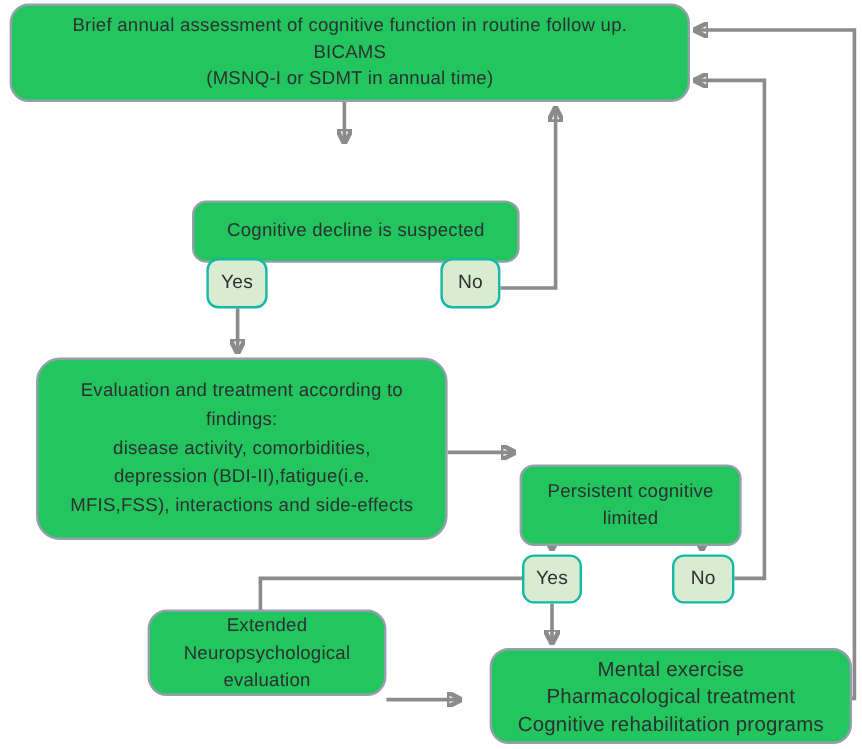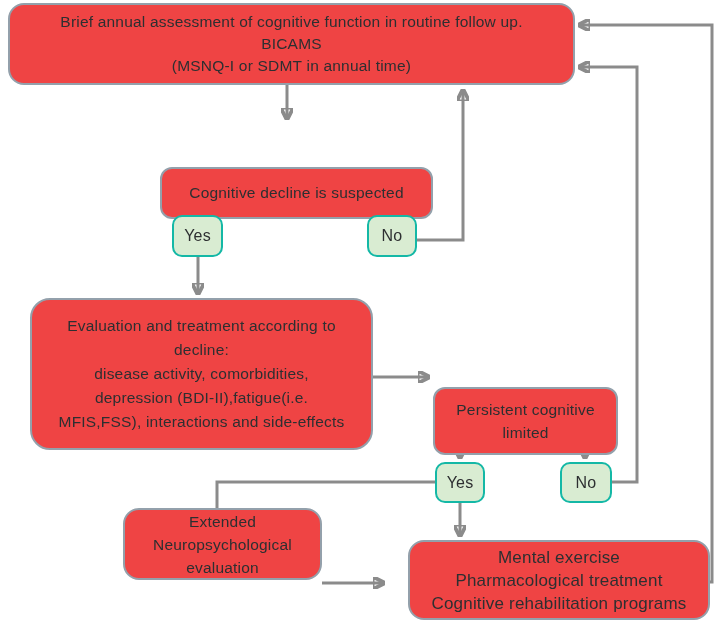--- a/index.html
+++ b/index.html
@@ -20,21 +20,21 @@
     position: absolute;
     box-sizing: border-box;
     display: flex;
     flex-direction: column;
     align-items: center;
     justify-content: center;
     text-align: center;
     letter-spacing: 0.2px;
   }
   .node.blue {
-    background: #ef4444;
+    background: #22c55e;
     border: 2px solid #93a0ab;
   }
   .node.green {
     background: #d9ecd2;
     border: 2px solid #14b8a6;
   }
   .big { border-radius: 16px; }
   .mid { border-radius: 12px; margin-top: 44px; }
   .small { border-radius: 10px; font-size: 16px; }
   .line { display: block; }
@@ -100,21 +100,21 @@
   <div class="node green small" id="yes1">
     <span class="line">Yes</span>
   </div>
 
   <div class="node green small" id="no1">
     <span class="line">No</span>
   </div>
 
   <div class="node blue big" id="evaluation">
     <span class="line">Evaluation and treatment according to</span>
-    <span class="line">decline:</span>
+    <span class="line">findings:</span>
     <span class="line">disease activity, comorbidities,</span>
     <span class="line">depression (BDI-II),fatigue(i.e.</span>
     <span class="line">MFIS,FSS), interactions and side-effects</span>
   </div>
 
   <div class="node blue mid" id="persistent">
     <span class="line">Persistent cognitive</span>
     <span class="line">limited</span>
   </div>
 

